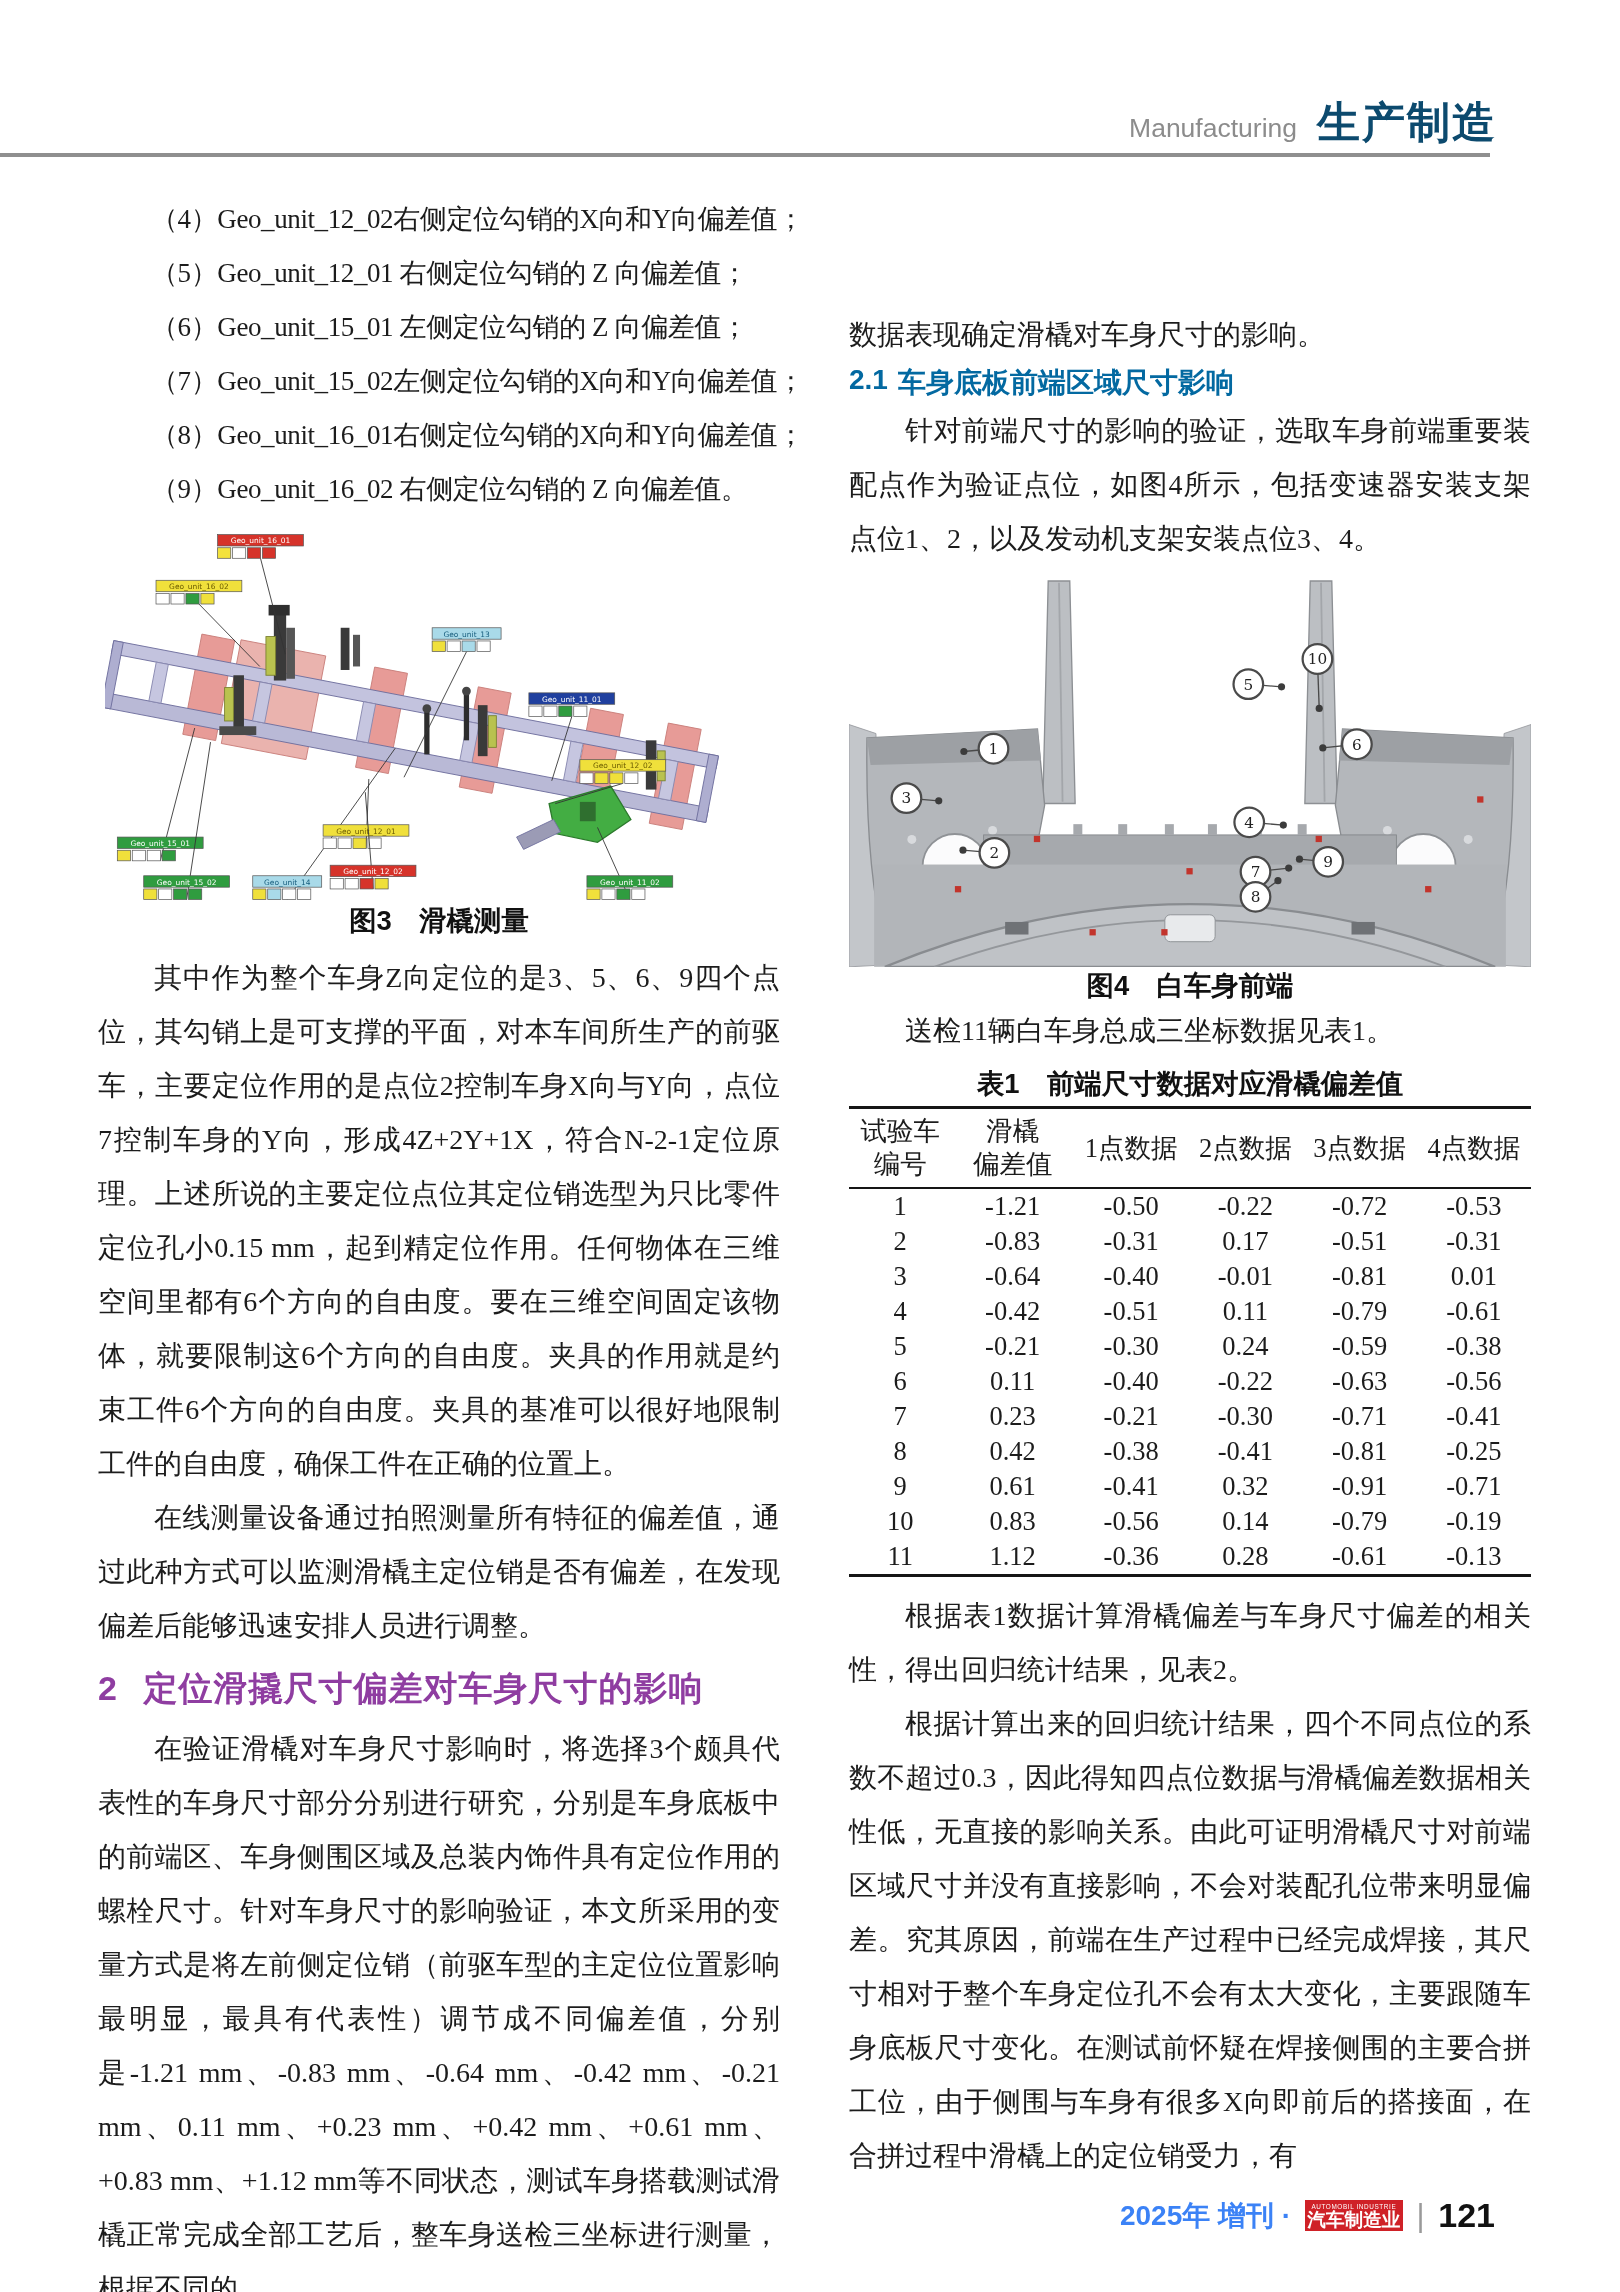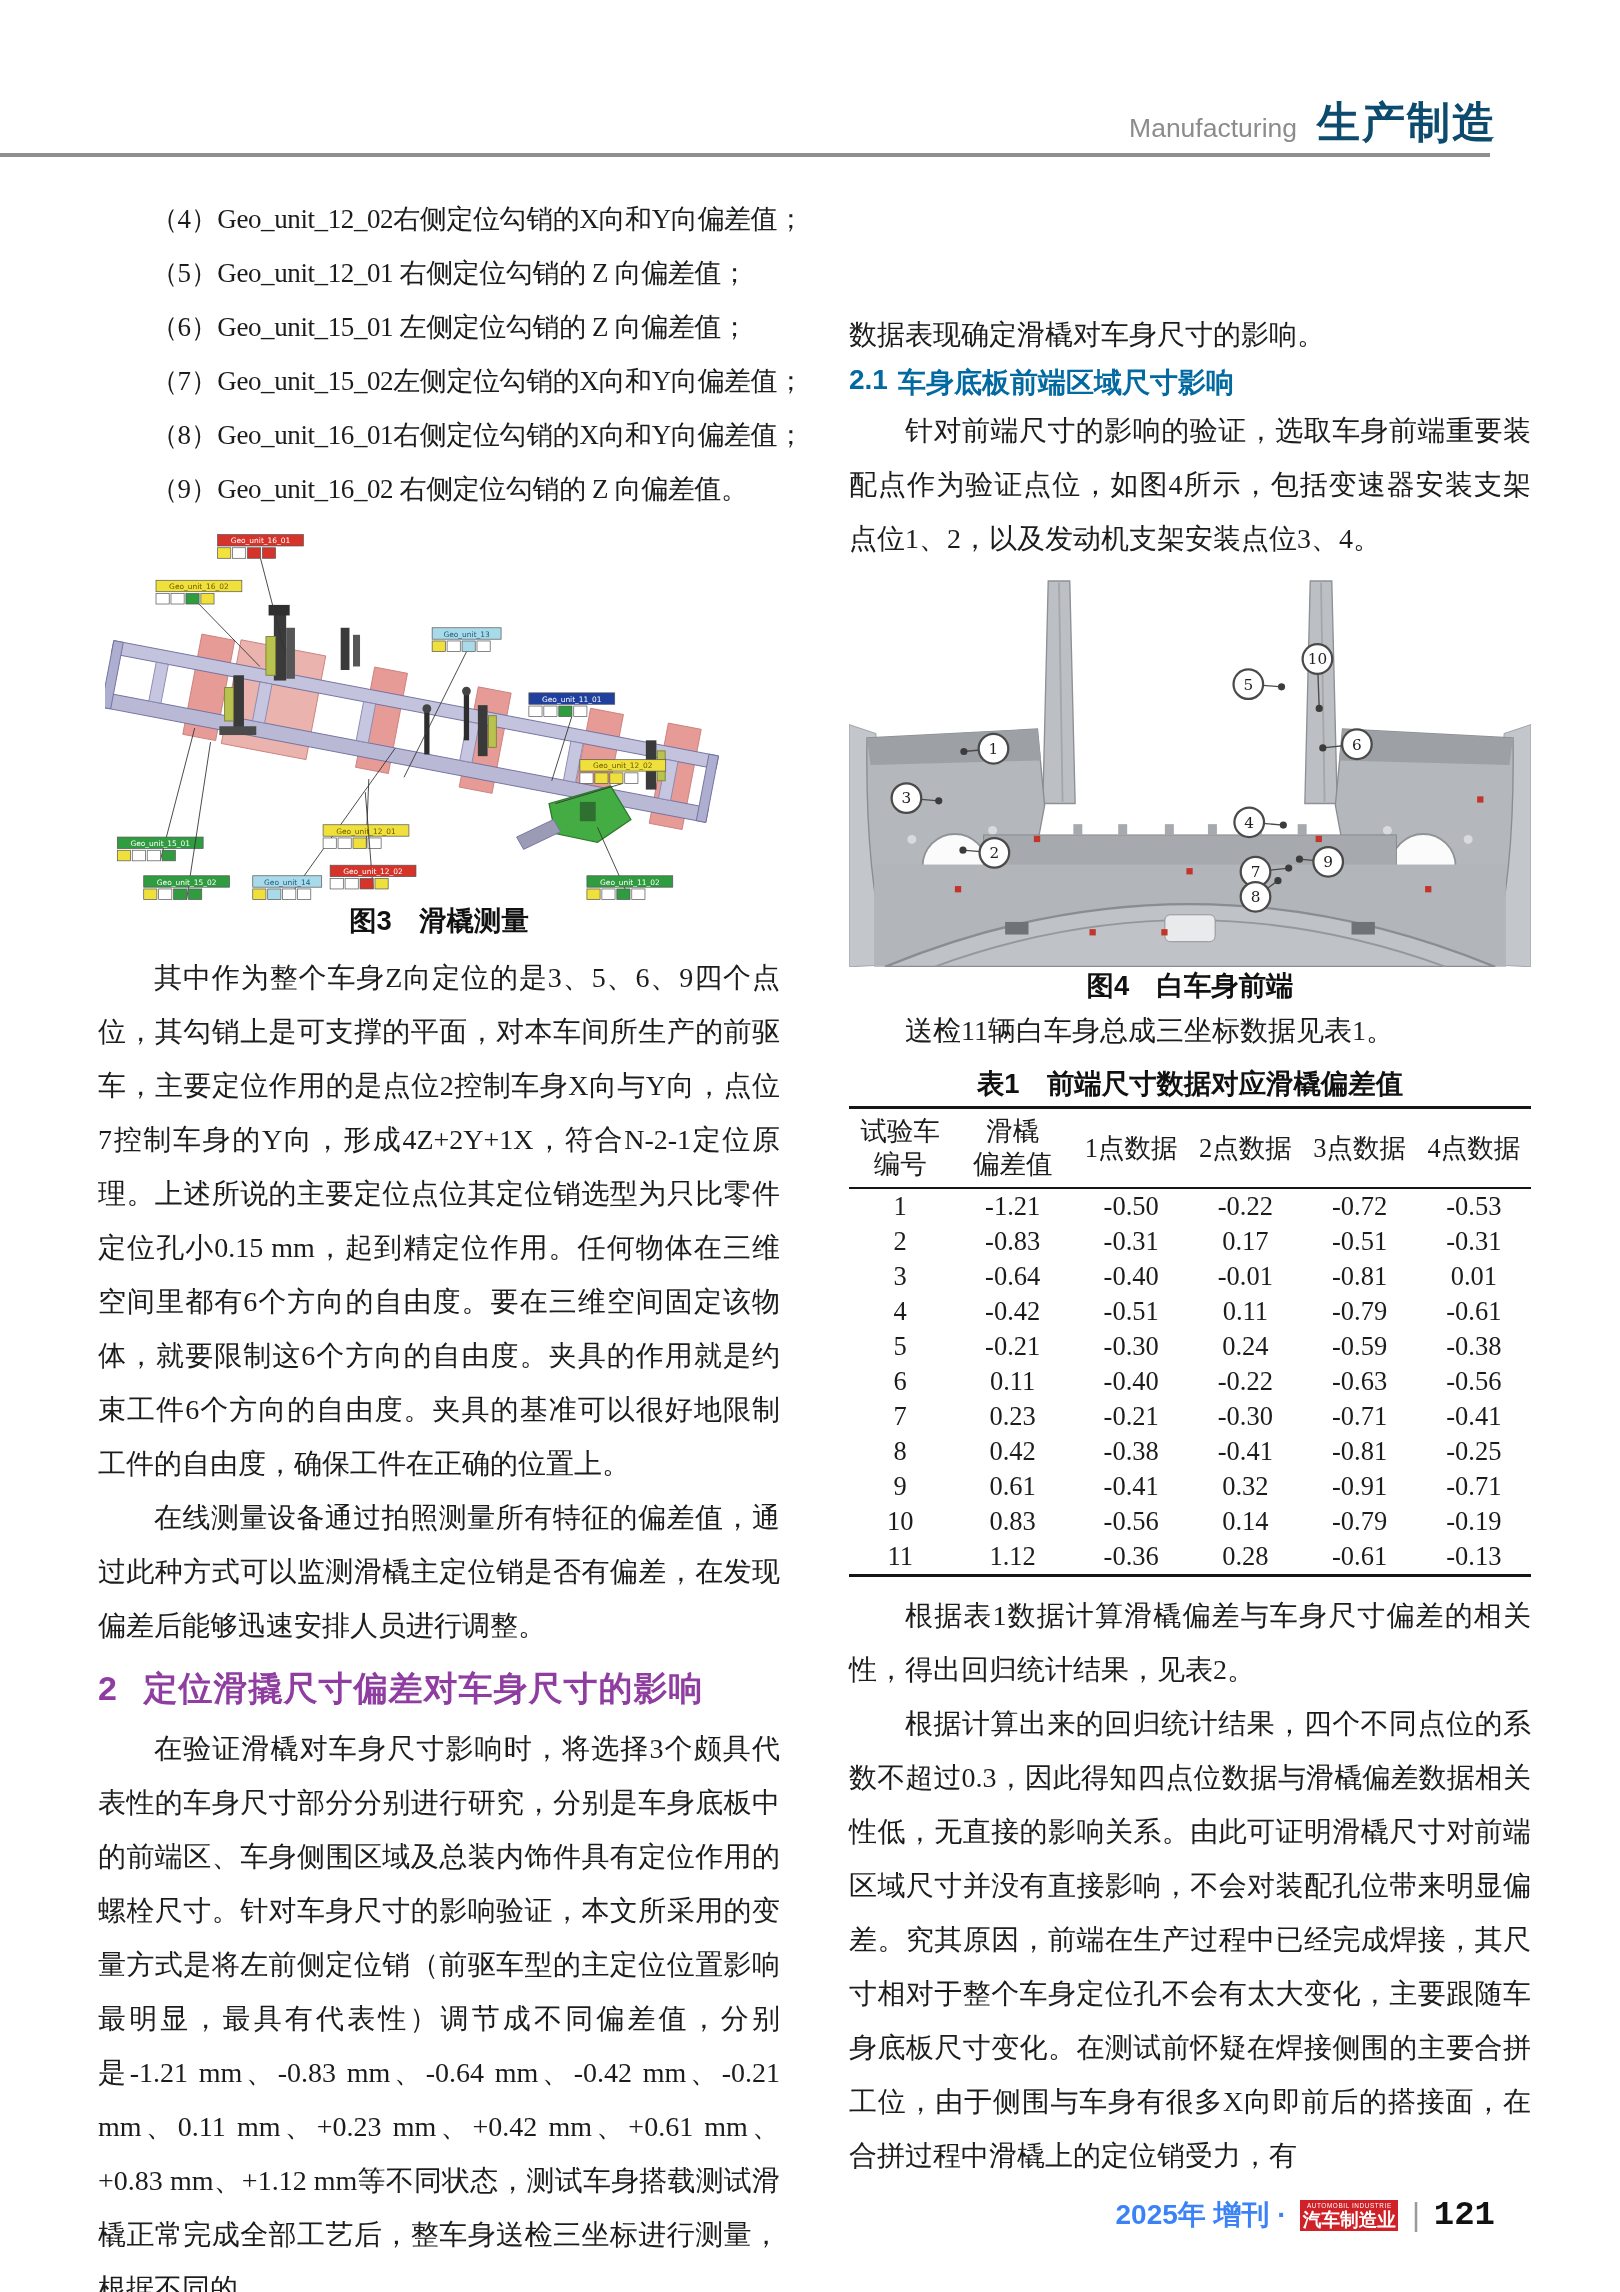--- a/index.html
+++ b/index.html
@@ -34,21 +34,21 @@
   table.t1 td{font-size:26.5px;line-height:35px;text-align:center;padding:0;}
   .mt12{margin-top:11.8px;}
   
   .footer{position:absolute;top:2196px;right:125px;display:flex;align-items:center;gap:13.7px;}
   .f-issue{font-family:"Liberation Sans",sans-serif;font-size:28px;font-weight:600;color:#3b82f6;}
   .f-badge{width:98px;height:31px;background:#cf2127;display:flex;flex-direction:column;
            align-items:center;justify-content:flex-end;color:#fff;}
   .f-badge .b-top{font-family:"Liberation Sans",sans-serif;font-size:6.4px;letter-spacing:0.6px;line-height:6.9px;}
   .f-badge .b-main{font-family:"Liberation Sans",sans-serif;font-size:18.6px;font-weight:700;line-height:20.6px;}
   .f-div{font-family:"Liberation Sans",sans-serif;font-size:31px;color:#9a9a9a;font-weight:300;}
-  .f-num{font-family:Liberation Mono, monospace;font-size:34px;font-weight:700;color:#111;}
+  .f-num{font-family:Liberation Sans, sans-serif;font-size:34px;font-weight:700;color:#111;}
 </style>
 </head>
 <body>
 
 <div class="page">
 
   <div class="hdr">
     <span class="hdr-en">Manufacturing</span>
     <span class="hdr-zh">生产制造</span>
   </div>

